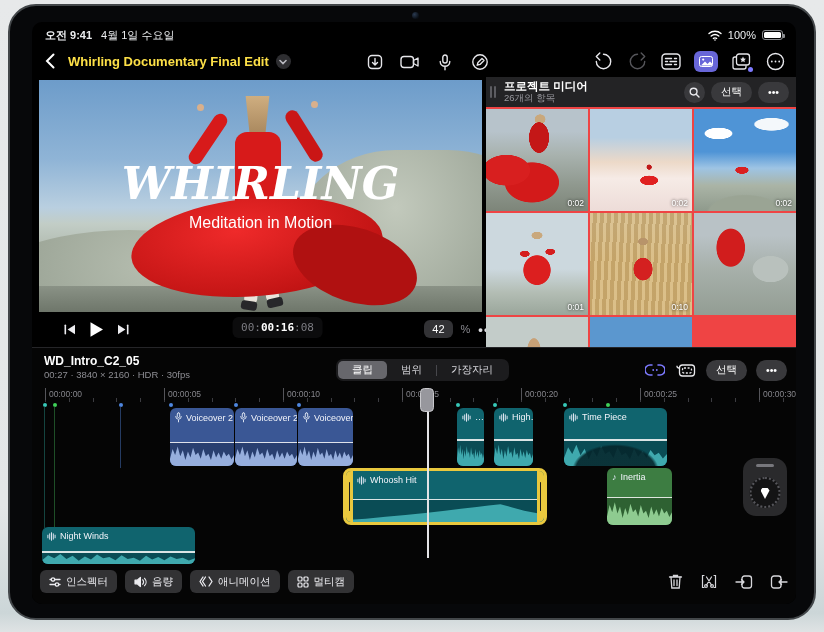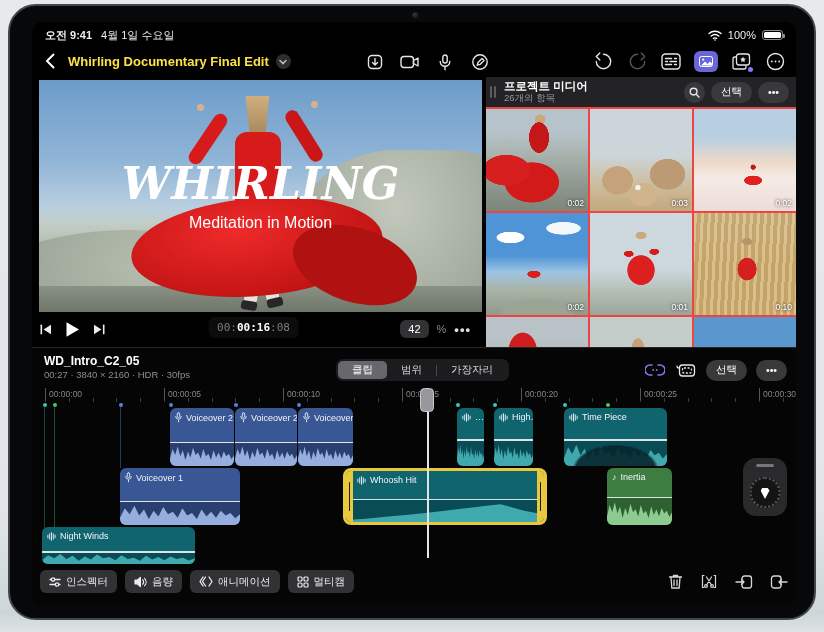--- a/index.html
+++ b/index.html
@@ -69,21 +69,21 @@
   .d-shoe { position:absolute; width:16px; height:9px; background:#27272a; border-radius:3px; }
   .d-shoe.l { left:202px; top:221px; transform:rotate(8deg); }
   .d-shoe.r { left:228px; top:218px; transform:rotate(-12deg); }
   .v-title { position:absolute; left:0; right:0; top:78px; text-align:center;
              font-family:"DejaVu Serif", serif; font-style:italic; font-weight:bold;
              font-size:44px; letter-spacing:0px; color:#fff; }
   .v-sub { position:absolute; left:0; right:0; top:134px; text-align:center;
            font-size:16px; color:#fff; }
 
   
-  .transport { position:absolute; left:0; top:290px; width:443px; height:50px; }
+  .transport { position:absolute; left:24px; top:290px; width:443px; height:50px; }
   .tr-left { position:absolute; left:8px; top:0; height:34px; display:flex; align-items:center; gap:13px; color:#ececf0; }
   .timecode { position:absolute; left:50%; top:5px; transform:translateX(-50%);
               background:#0c0c0d; border-radius:6px; padding:4px 9px;
               font-family:"DejaVu Sans Mono", monospace; font-size:11px; color:#7c7c82; }
   .timecode b { color:#fff; font-weight:bold; }
   .tr-right { position:absolute; right:4px; top:0; height:34px; display:flex; align-items:center; gap:8px; }
   .zoom-pill { background:#323235; border-radius:6px; padding:3px 8px; font-size:11px; color:#fff; }
   .pct { font-size:11px; color:#8a8a90; }
   .dots3 { color:#dcdce0; letter-spacing:1px; font-size:13px; font-weight:bold; }
 
@@ -355,23 +355,20 @@
                 </svg>
             </span>
             <span class="pill-btn">선택</span>
             <span class="pill-btn">•••</span>
           </div>
         </div>
         <div class="grid">
           <div class="thumb t1">
               <span class="dur">0:02</span>
             </div>
-          <div class="thumb t2">
-              <span class="dur">0:03</span>
-            </div>
           <div class="thumb t3">
               <span class="dur">0:02</span>
             </div>
           <div class="thumb t4">
               <span class="dur">0:02</span>
             </div>
           <div class="thumb t5">
               <span class="dur">0:01</span>
             </div>
           <div class="thumb t6">
@@ -524,35 +521,20 @@
               </span>
               <span>Time Piece</span>
             </div>
           <div class="wave">
               <span class="volline"></span>
               <div class="wf"></div>
               <div class="fade"></div>
             </div>
         </div>
 
-        <div class="clip voice" style="left:88px;top:120px;width:120px;height:57px">
-          <div class="head">
-              <span class="clip-ic">
-                <svg width="7" height="11" viewBox="0 0 8 12" fill="none" stroke="currentColor" stroke-width="1.1" stroke-linecap="round">
-                  <rect x="2.6" y="0.6" width="2.8" height="5.4" rx="1.4"></rect>
-                  <path d="M0.8 4.8a3.2 3.2 0 0 0 6.4 0M4 9v2"></path>
-                </svg>
-              </span>
-              <span>Voiceover 1</span>
-            </div>
-          <div class="wave">
-              <span class="volline"></span>
-              <div class="wf"></div>
-            </div>
-        </div>
         <div class="clip teal selected" style="left:311px;top:120px;width:204px;height:57px">
           <div class="handle l"></div>
           <div class="handle r"></div>
           <div class="head" style="padding-left:11px">
               <span class="clip-ic">
                 <svg width="9" height="9" viewBox="0 0 10 10" stroke="currentColor" stroke-width="1.1" stroke-linecap="round">
                   <path d="M1 3.5v3M3 2v6M5 0.8v8.4M7 2v6M9 3.5v3"></path>
                 </svg>
               </span>
               <span>Whoosh Hit</span>

